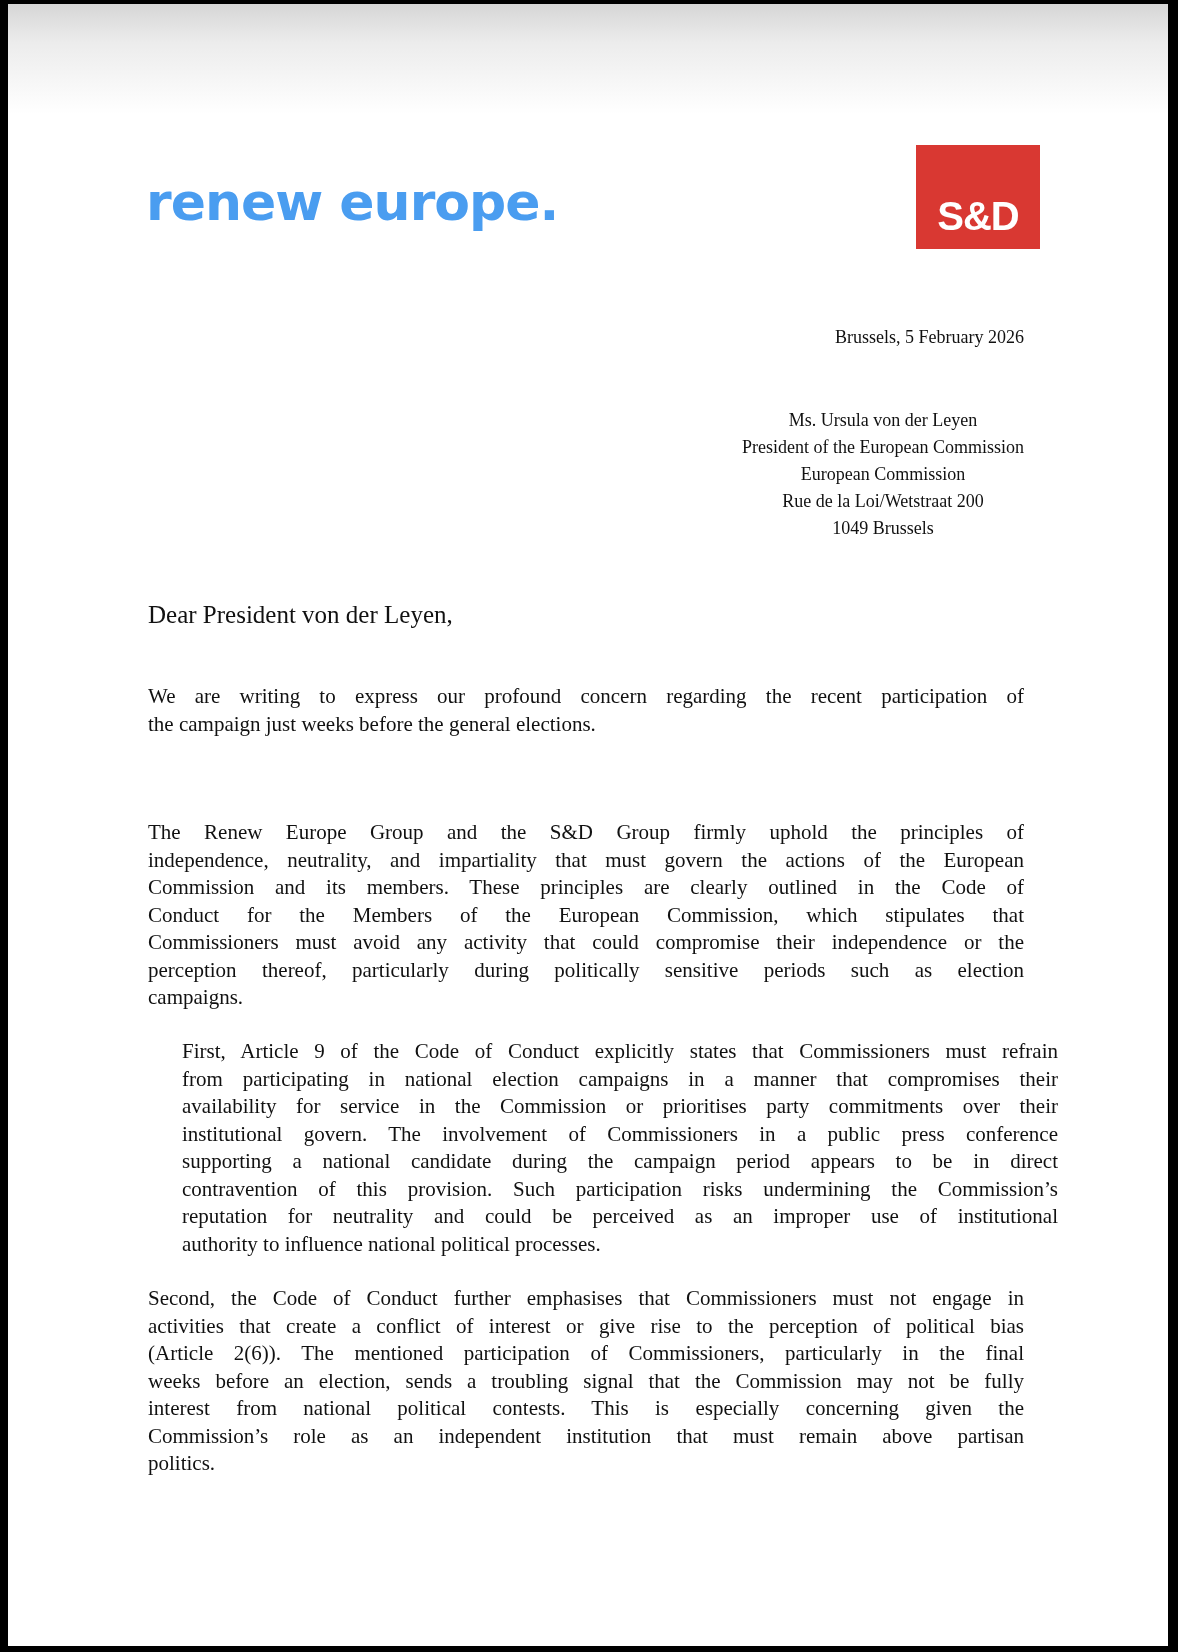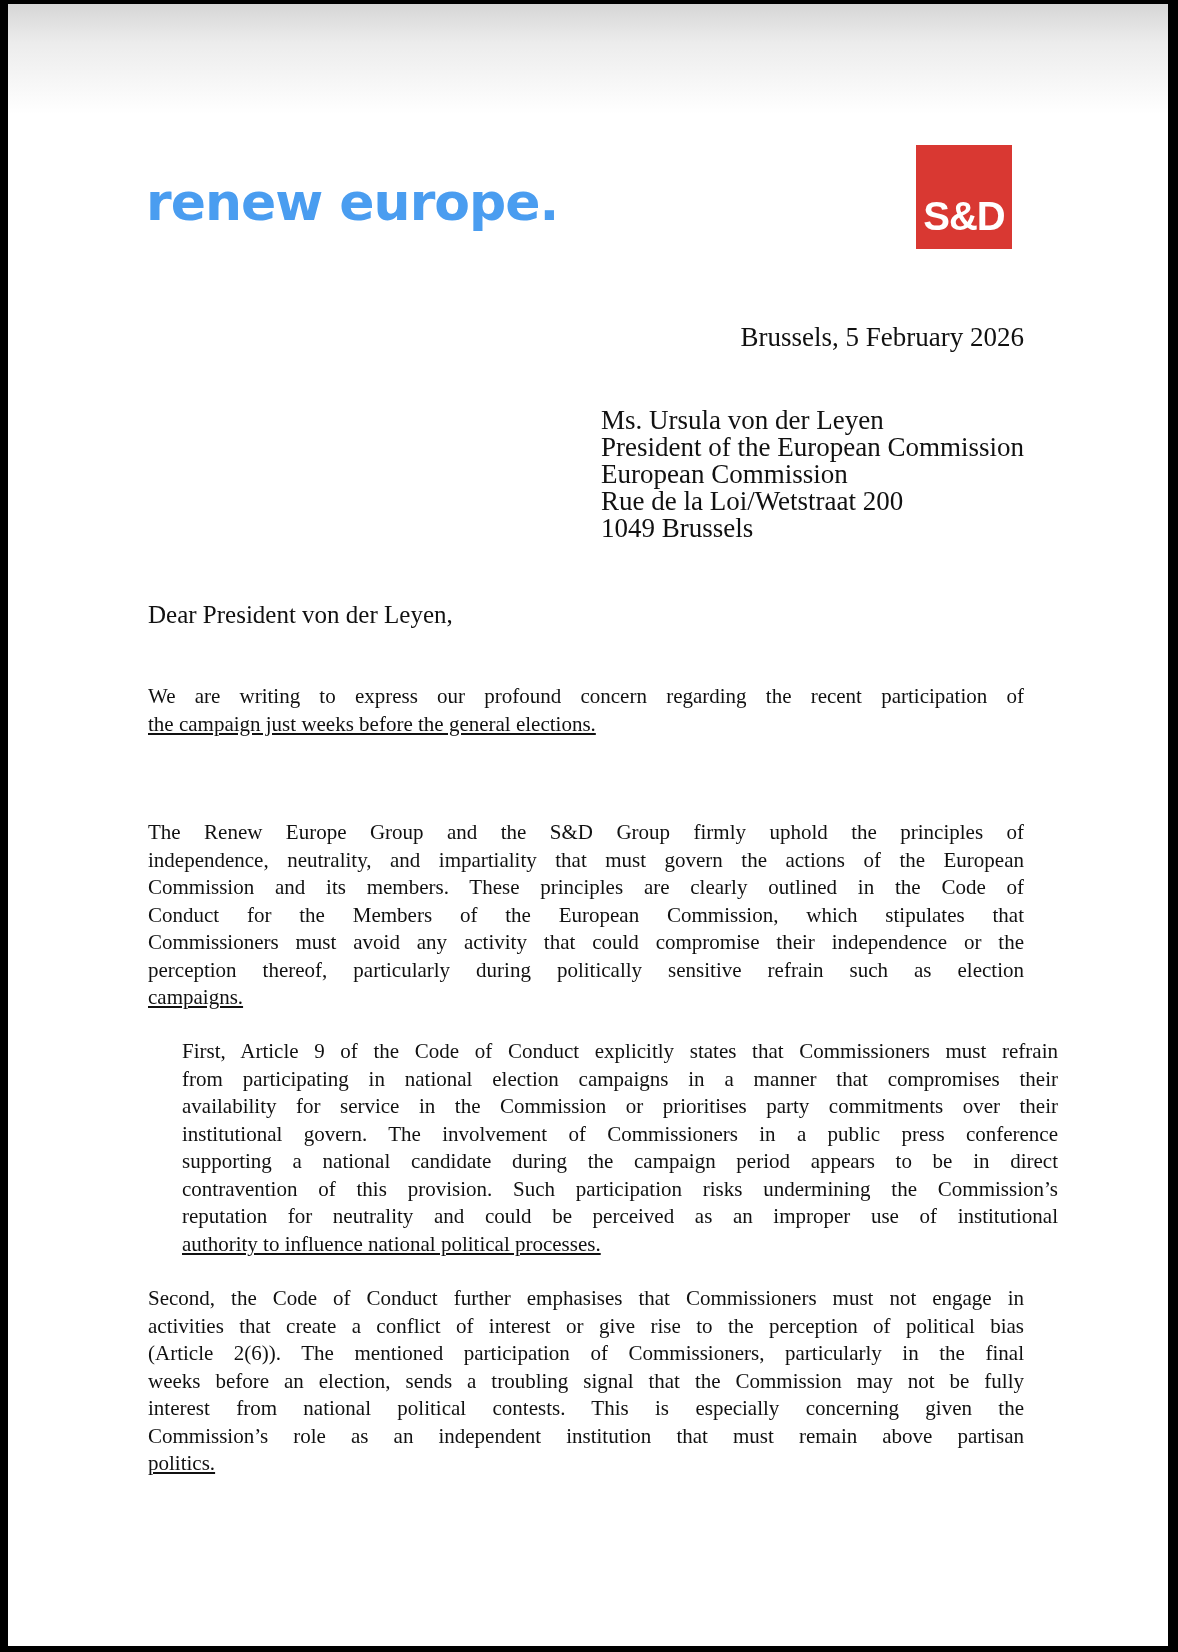--- a/index.html
+++ b/index.html
@@ -15,45 +15,45 @@
     position: absolute; left: 0; top: 0; right: 0; height: 110px;
     background: linear-gradient(#d6d6d6 0%, #ececec 35%, #ffffff 100%);
   }
   .logo-renew {
     position: absolute; left: 138px; top: 172px;
     font-family: "DejaVu Sans", "Liberation Sans", sans-serif;
     font-weight: bold; font-size: 52px; letter-spacing: -1px;
     color: #4a9df0; line-height: 1;
   }
   .logo-sd {
-    position: absolute; left: 908px; top: 141px; width: 96px; height: 104px;
+    position: absolute; left: 908px; top: 141px; width: 124px; height: 104px;
     background: #d93832;
   }
   .logo-sd span {
     position: absolute; left: 0; right: 0; bottom: 10px; text-align: center;
     color: #fff; font-family: "Liberation Sans", "DejaVu Sans", sans-serif;
     font-weight: bold; font-size: 40px; letter-spacing: -1px;
   }
   .right-block {
-    position: absolute; right: 144px; text-align: left;
-    font-size: 27px; color: #111; line-height: 27px; white-space: nowrap;
+    position: absolute; right: 144px; text-align: center;
+    font-size: 18px; color: #111; line-height: 27px; white-space: nowrap;
   }
   .date { top: 320px; }
   .address { top: 403px; }
   .salutation {
     position: absolute; left: 140px; top: 597px; font-size: 25px; color: #111;
   }
   .body {
     position: absolute; left: 140px; width: 876px; font-size: 21px; color: #111;
   }
   .line {
     display: block; height: 27.5px; line-height: 27.5px; white-space: nowrap;
     text-align: justify; text-align-last: justify;
   }
-  .line.last { text-align-last: left; text-decoration: underline; }
+  .line.last { text-align-last: left; }
   .p1 { top: 679px; }
   .p2 { top: 815px; }
   .p3 { top: 1034px; margin-left: 34px; }
   .p4 { top: 1281px; }
 </style>
 </head>
 <body>
 
 <div class="page">
   <div class="top-shade"></div>
@@ -79,21 +79,21 @@
     <span class="line">We are writing to express our profound concern regarding the recent participation of</span>
     <span class="line last">the campaign just weeks before the general elections.</span>
   </div>
 
   <div class="body p2">
     <span class="line">The Renew Europe Group and the S&amp;D Group firmly uphold the principles of</span>
     <span class="line">independence, neutrality, and impartiality that must govern the actions of the European</span>
     <span class="line">Commission and its members. These principles are clearly outlined in the Code of</span>
     <span class="line">Conduct for the Members of the European Commission, which stipulates that</span>
     <span class="line">Commissioners must avoid any activity that could compromise their independence or the</span>
-    <span class="line">perception thereof, particularly during politically sensitive refrain such as election</span>
+    <span class="line">perception thereof, particularly during politically sensitive periods such as election</span>
     <span class="line last">campaigns.</span>
   </div>
 
   <div class="body p3">
     <span class="line">First, Article 9 of the Code of Conduct explicitly states that Commissioners must refrain</span>
     <span class="line">from participating in national election campaigns in a manner that compromises their</span>
     <span class="line">availability for service in the Commission or prioritises party commitments over their</span>
     <span class="line">institutional govern. The involvement of Commissioners in a public press conference</span>
     <span class="line">supporting a national candidate during the campaign period appears to be in direct</span>
     <span class="line">contravention of this provision. Such participation risks undermining the Commission’s</span>

